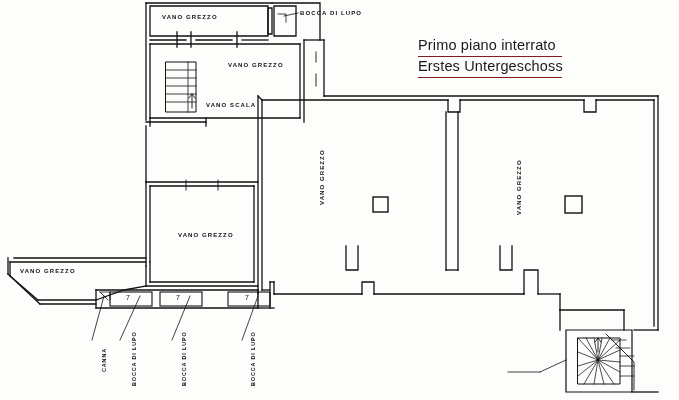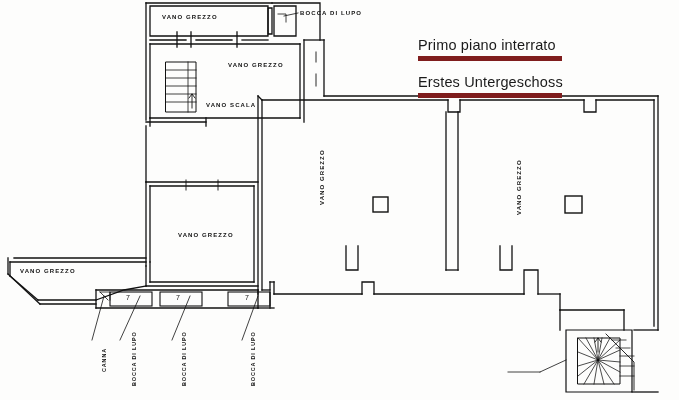--- a/index.html
+++ b/index.html
@@ -32,26 +32,26 @@
     top: 36px;
     color: #1a1a1a;
     font-family: "Liberation Sans", sans-serif;
     font-size: 14.5px;
     line-height: 19px;
     letter-spacing: 0.15px;
     white-space: nowrap;
   }
   .title-line {
     display: block;
-    border-bottom: 5px solid #7f1d1d;
+    border-bottom: 1px solid #7f1d1d;
     padding-bottom: 1px;
     width: 144px;
   }
   .title-line + .title-line {
-    margin-top: 12px;
+    margin-top: 0;
   }
   .plan-label {
     position: absolute;
     font-family: "Liberation Sans", sans-serif;
     font-size: 6px;
     font-weight: bold;
     letter-spacing: 1.1px;
     color: #111;
     white-space: nowrap;
     transform-origin: 0 0;

